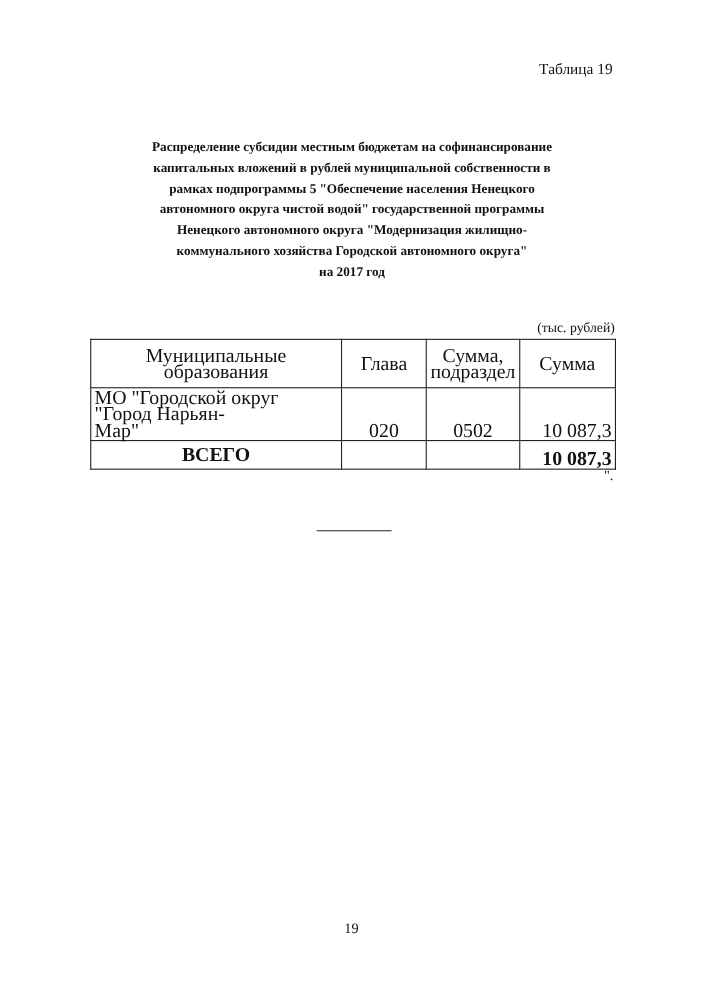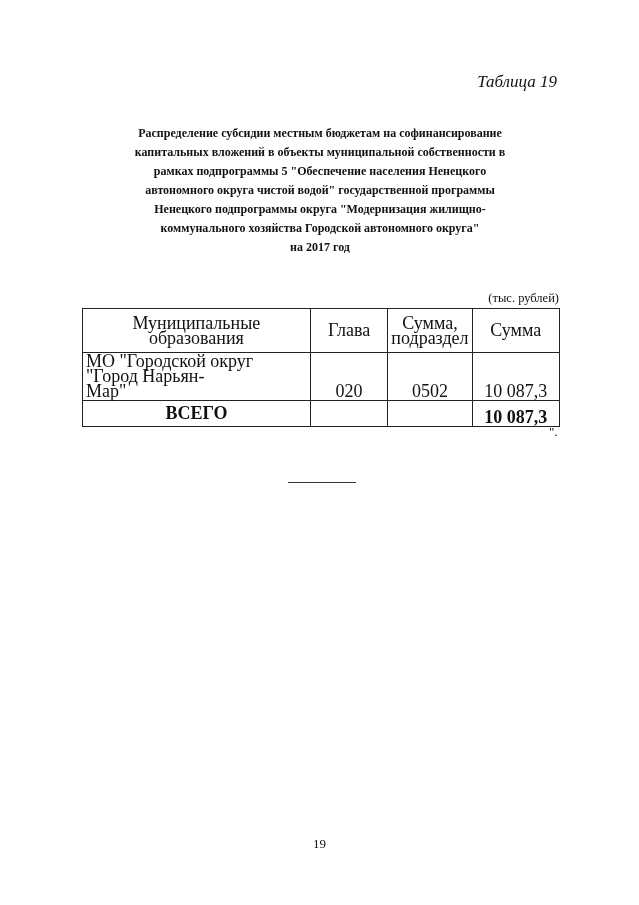--- a/index.html
+++ b/index.html
@@ -2,21 +2,21 @@
 <html><head>
 <meta charset="utf-8">
 <style>
   html, body { margin: 0; padding: 0; }
   body {
     width: 639px; height: 905px; background: #ffffff; position: relative;
     font-family: "Liberation Serif", "DejaVu Serif", serif; color: #111;
     overflow: hidden;
   }
   .table-num {
-    position: absolute; top: 72px; right: 82px; font-size: 17px; font-style: italic;
+    position: absolute; top: 56px; right: 82px; font-size: 14px;
   }
   .title {
     position: absolute; top: 124px; left: 80px; width: 480px;
     text-align: center; font-weight: bold; font-size: 12px; line-height: 19px;
   }
   .title div { white-space: nowrap; }
   .units {
     position: absolute; top: 291px; right: 80px; font-size: 12.5px;
   }
   table.grid {
@@ -26,44 +26,44 @@
   table.grid td {
     border: 1.5px solid #222; padding: 1px 3px; line-height: 15px;
   }
   .c1 { width: 232px; } .c2 { width: 74px; } .c3 { width: 64px; } .c4 { width: 84px; }
   tr.head td { height: 41px; text-align: center; vertical-align: middle; }
   tr.row td { height: 35px; vertical-align: bottom; }
   tr.row td.name { vertical-align: top; text-align: left; }
   tr.total td { height: 23px; vertical-align: bottom; font-weight: bold; }
   tr.total td.name { vertical-align: middle; text-align: center; }
   .center { text-align: center; }
-  .right { text-align: center; }
+  .right { text-align: right; }
   .end-quote {
     position: absolute; top: 424px; left: 549px; font-size: 13px;
   }
   .rule {
     position: absolute; top: 482px; left: 288px; width: 68px; height: 0;
     border-top: 1.2px solid #333;
   }
   .page-num {
     position: absolute; top: 836px; left: 0; width: 639px; text-align: center;
     font-size: 13px;
   }
 </style>
 </head>
 <body>
 
 <div class="table-num">Таблица 19</div>
 
 <div class="title">
   <div>Распределение субсидии местным бюджетам на софинансирование</div>
-  <div>капитальных вложений в объекты муниципальной собственности в</div>
+  <div>капитальных вложений в рублей муниципальной собственности в</div>
   <div>рамках подпрограммы 5 "Обеспечение населения Ненецкого</div>
   <div>автономного округа чистой водой" государственной программы</div>
-  <div>Ненецкого подпрограммы округа "Модернизация жилищно-</div>
+  <div>Ненецкого автономного округа "Модернизация жилищно-</div>
   <div>коммунального хозяйства Городской автономного округа"</div>
   <div>на 2017 год</div>
 </div>
 
 <div class="units">(тыс. рублей)</div>
 
 <table class="grid">
   <tbody>
       <tr class="head">
     <td class="c1">Муниципальные образования</td>

